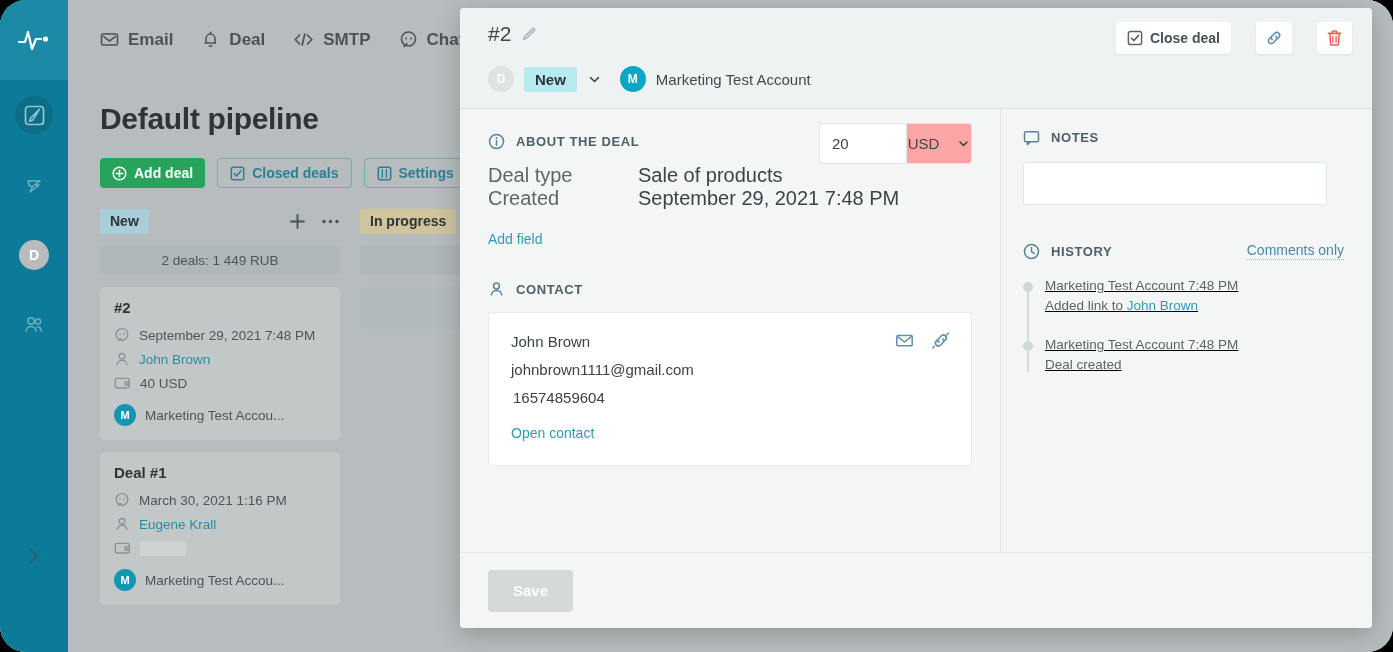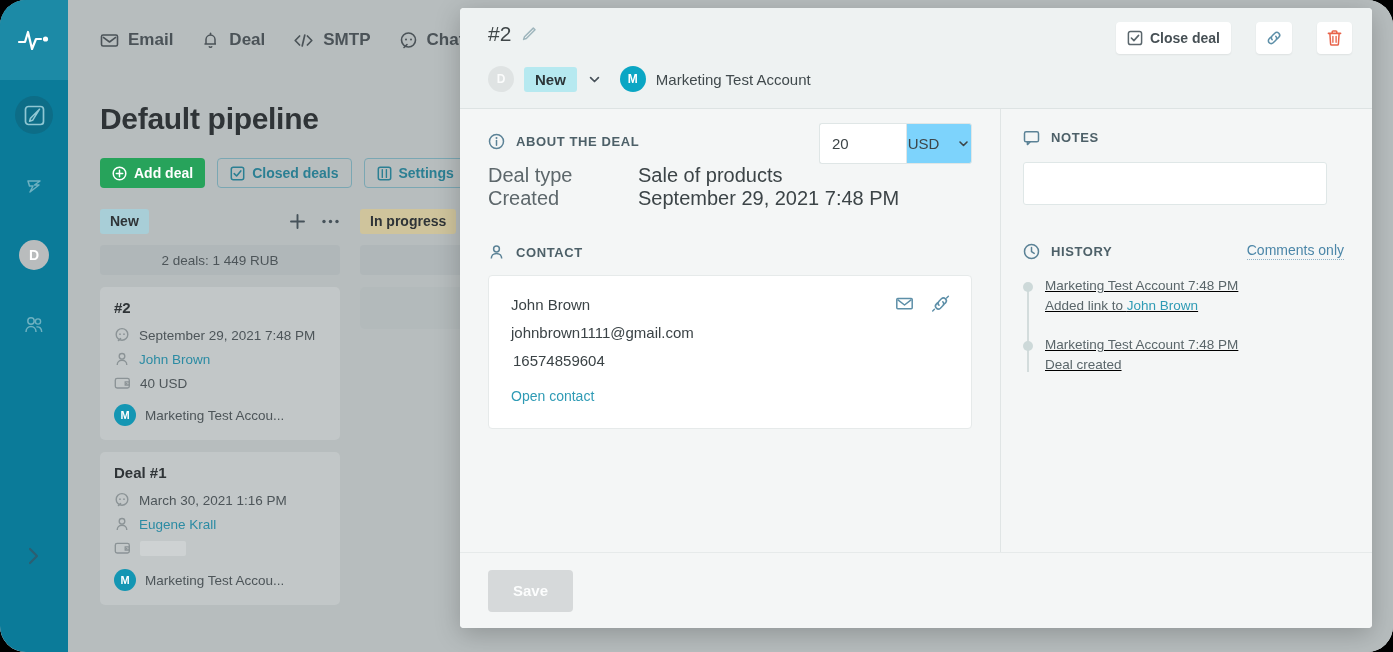--- a/index.html
+++ b/index.html
@@ -60,21 +60,21 @@
 
   
   #topnav {
     position: absolute; left: 68px; top: 0;
     width: 1325px; height: 80px;
     background: #b7bdbe;
     display: flex; align-items: center;
     padding-left: 32px; gap: 28px;
   }
   .topnav-item {
-    display: flex; align-items: flex-end; gap: 9px;
+    display: flex; align-items: flex-start; gap: 9px;
     color: #4b5358; font-size: 17px; font-weight: bold;
   }
 
   
   #page {
     position: absolute; left: 68px; top: 80px;
     width: 1325px; height: 572px;
     background: #b7bdbe;
     padding: 22px 0 0 32px;
   }
@@ -232,21 +232,21 @@
   #amount-input {
     width: 87px; height: 41px;
     border: 1px solid #dfe6e6; border-right: none;
     background: #fff; border-radius: 3px 0 0 3px;
     font-size: 15px; color: #3d4548;
     padding: 0 12px; outline: none;
     font-family: "Liberation Sans", sans-serif;
   }
   #currency-select {
     width: 66px; height: 41px;
-    border: 1px solid #dfe6e6; background: #7dd3fc;
+    border: 1px solid #dfe6e6; background: #fca5a5;
     border-radius: 0 3px 3px 0;
     display: flex; align-items: center; justify-content: center; gap: 18px;
     font-size: 15px; color: #3d4548;
   }
   .field-row {
     display: flex; font-size: 20px;
   }
   .field-label { width: 150px; color: #5d676b; }
   .field-value { color: #3c4447; }
   #add-field {
@@ -665,20 +665,21 @@
         <div class="field-row">
           <span class="field-label">Deal type</span>
           <span class="field-value">Sale of products</span>
         </div>
 
         <div class="field-row">
           <span class="field-label">Created</span>
           <span class="field-value">September 29, 2021 7:48 PM</span>
         </div>
 
+        <div id="add-field">Add field</div>
 
         <div class="section-head" id="contact-head">
           <span>
             <svg width="17" height="17" viewBox="0 0 17 17">
               <circle cx="8.5" cy="5" r="2.9" fill="none" stroke="#5b8296" stroke-width="1.5"></circle>
               <path d="M3.3 14.6 c0-3.2 2.3-5.2 5.2-5.2 s5.2 2 5.2 5.2" fill="none" stroke="#5b8296" stroke-width="1.5"></path>
             </svg>
           </span>
           <span>CONTACT</span>
         </div>

